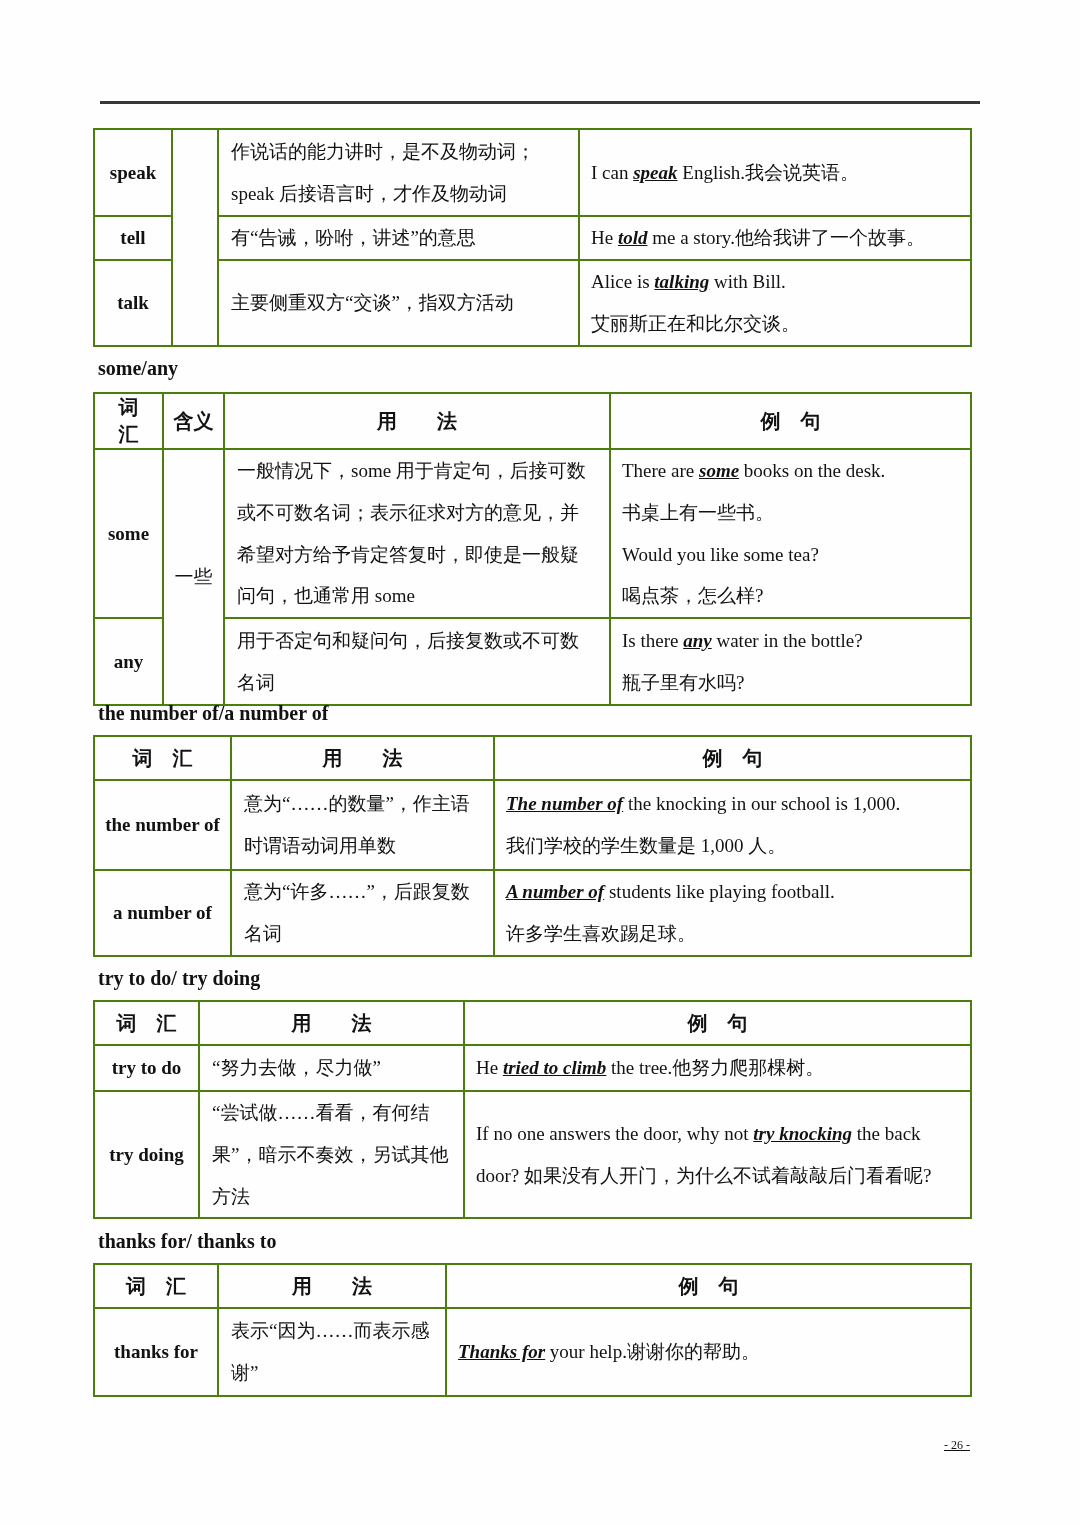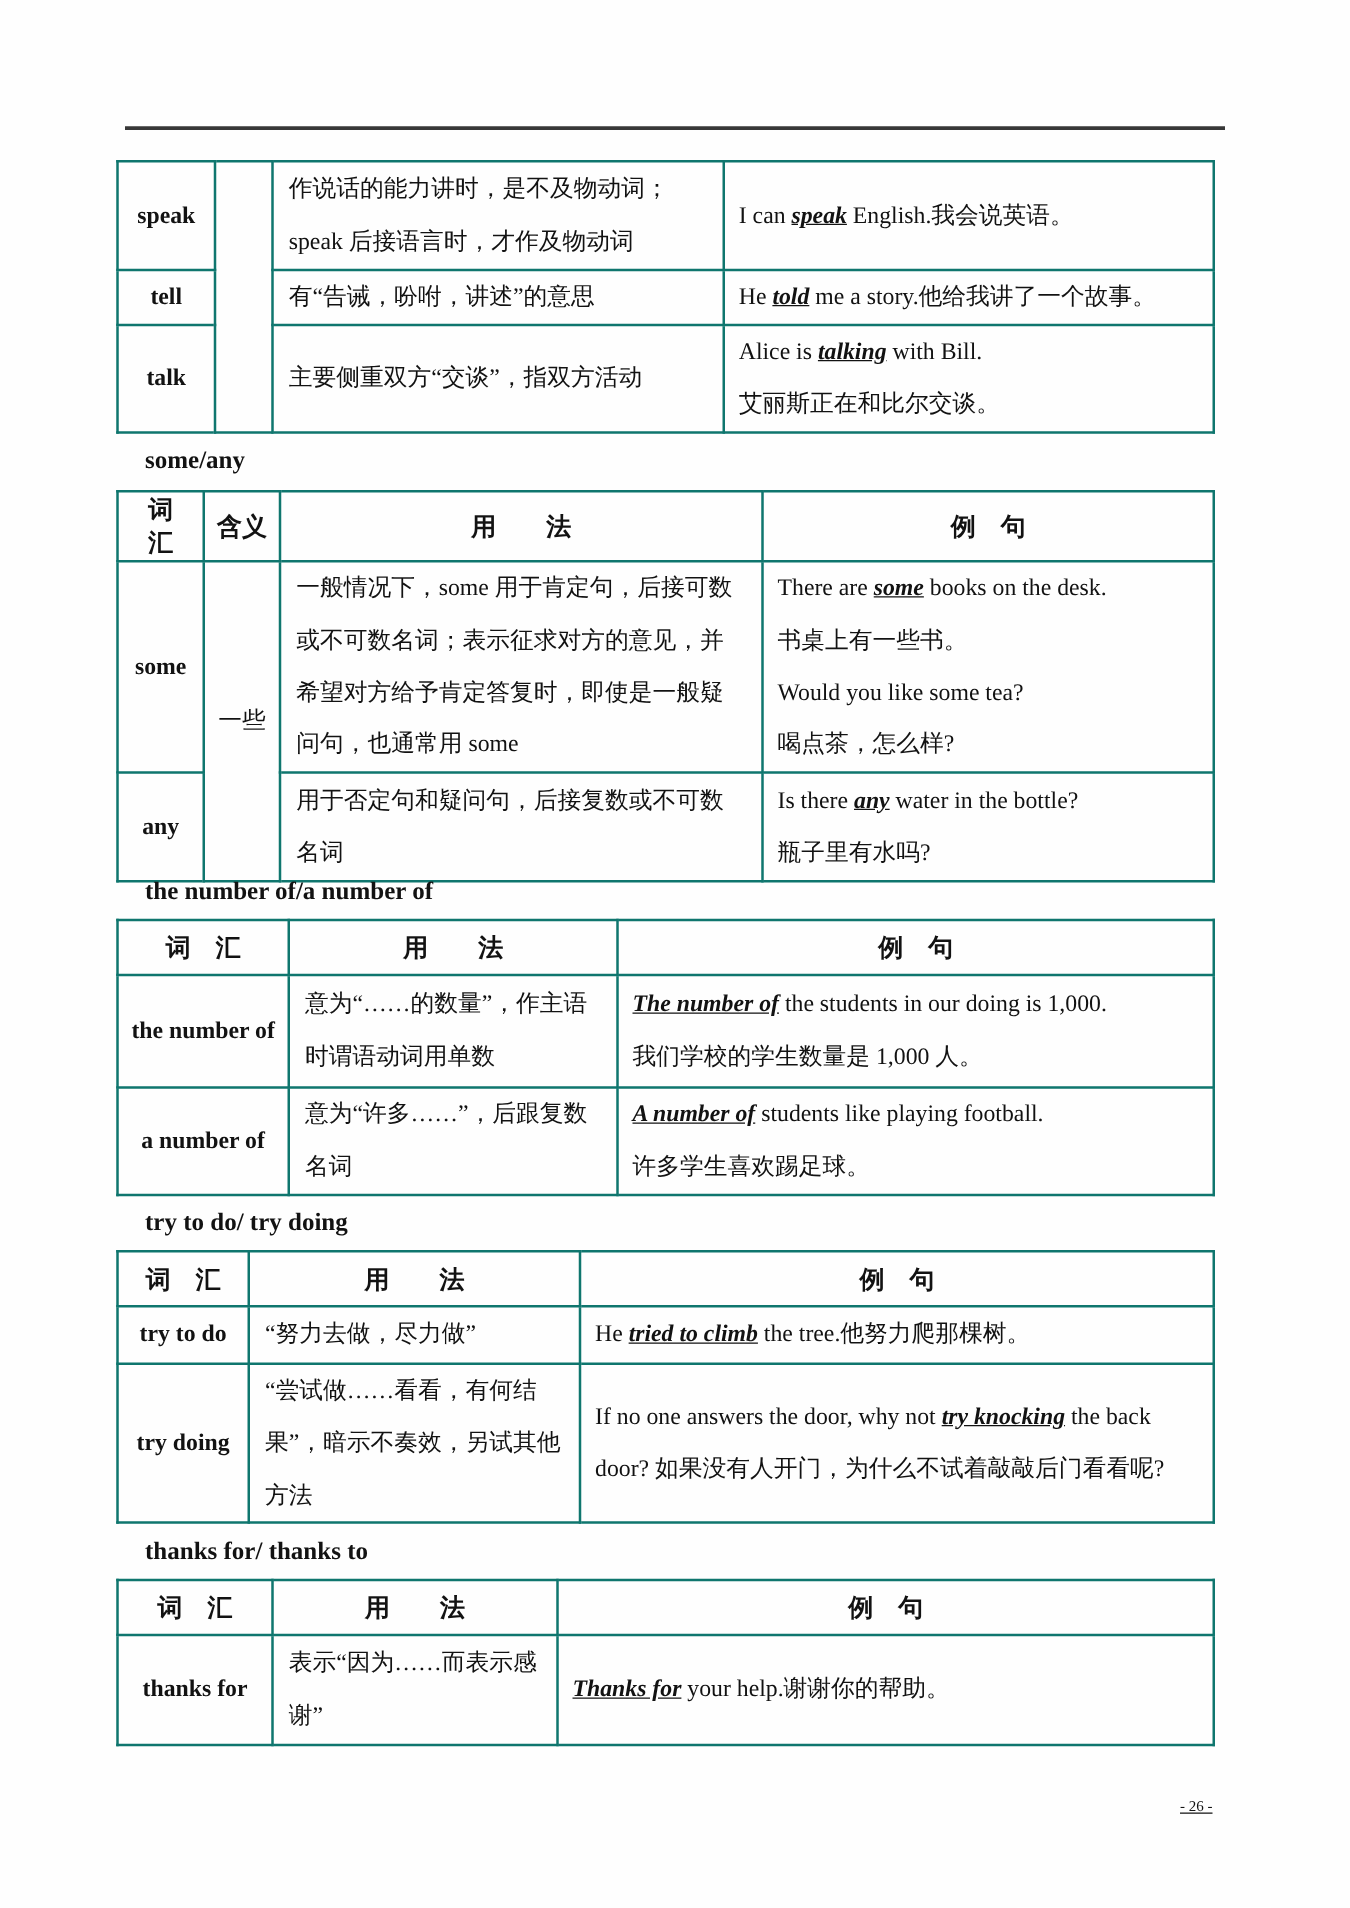--- a/index.html
+++ b/index.html
@@ -2,28 +2,28 @@
 <html><head>
 <meta charset="utf-8">
 <style>
   html,body { margin:0; padding:0; background:#ffffff; }
   .page {
     position:relative; width:1080px; height:1526px; background:#fefefe;
     font-family:"Liberation Serif","DejaVu Serif",serif; color:#121212;
   }
   .rule { position:absolute; left:100px; top:101px; width:880px; height:3px; background:#383838; }
   table { border-collapse:collapse; table-layout:fixed; position:absolute; left:93px; width:877px; font-size:19px; }
-  td,th { border:2px solid #0f766e; overflow:hidden; }
+  td,th { border:2px solid #4d7c0f; overflow:hidden; }
   th { font-size:20px; font-weight:bold; text-align:center; vertical-align:middle; padding:0 6px; }
   .w { font-weight:bold; text-align:center; vertical-align:middle; padding:0 6px; line-height:2.2; }
   .m { text-align:center; vertical-align:middle; padding:0 0; line-height:2.2; }
   .u { padding:0 12px; vertical-align:middle; line-height:2.2; text-align:left; }
   .x { padding:0 11px; vertical-align:middle; line-height:2.2; text-align:left; }
   .em { font-weight:bold; font-style:italic; text-decoration:underline; }
-  .sec-title { position:absolute; left:116px; font-size:20px; font-weight:bold; }
+  .sec-title { position:absolute; left:98px; font-size:20px; font-weight:bold; }
   .pageno { position:absolute; left:93px; top:1438px; width:877px; text-align:right; font-size:12px;text-decoration:underline; }
   #t1 { top:128px; } #t2 { top:392px; } #t3 { top:735px; } #t4 { top:1000px; } #t5 { top:1263px; }
   #st2 { top:357px; } #st3 { top:702px; } #st4 { top:967px;font-family:Liberation Serif, serif; } #st5 { top:1230px; }
 </style>
 </head>
 <body>
 
 <div class="page">
 
   <div class="rule"></div>
@@ -109,21 +109,21 @@
     <tbody>
         <tr style="height:44px">
       <th>词　汇</th>
       <th>用　　法</th>
       <th>例　句</th>
     </tr>
     <tr style="height:90px">
       <td class="w">the number of</td>
       <td class="u">意为“……的数量”，作主语时谓语动词用单数</td>
       <td class="x">
-            <div><span class="em">The number of</span><span> the students in our doing is 1,000.</span></div>
+            <div><span class="em">The number of</span><span> the knocking in our school is 1,000.</span></div>
             <div><span>我们学校的学生数量是 1,000 人。</span></div>
           </td>
     </tr>
     <tr style="height:83px">
       <td class="w">a number of</td>
       <td class="u">意为“许多……”，后跟复数名词</td>
       <td class="x">
             <div><span class="em">A number of</span><span> students like playing football.</span></div>
             <div><span>许多学生喜欢踢足球。</span></div>
           </td>

